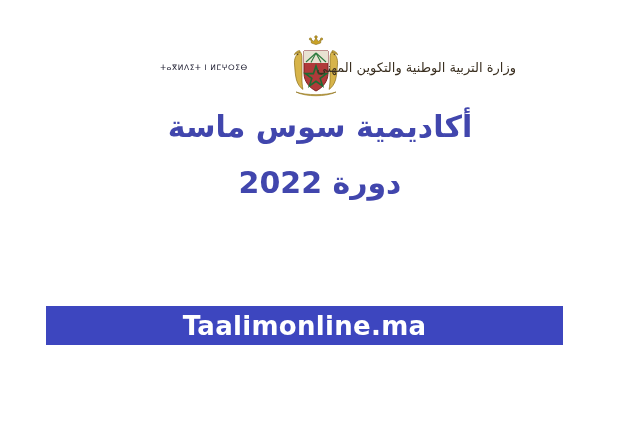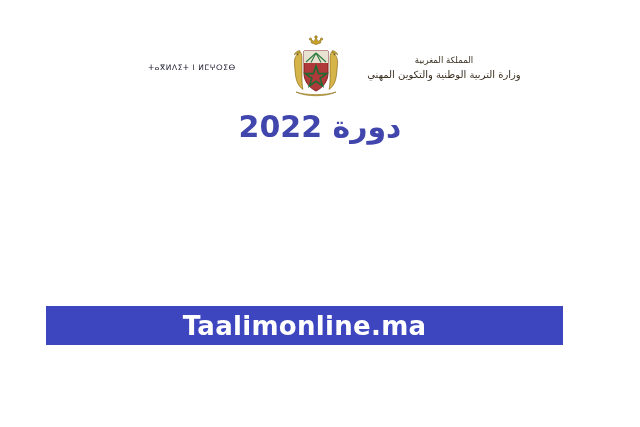--- a/index.html
+++ b/index.html
@@ -26,21 +26,21 @@
   .letterhead {
     position: absolute;
     top: 32px;
     left: 0;
     width: 640px;
     height: 72px;
     display: flex;
     flex-direction: row;
     align-items: center;
     justify-content: center;
-    gap: 12px;
+    gap: 0px;
   }
 
   .lh-block {
     display: flex;
     flex-direction: column;
     justify-content: center;
     height: 66px;
   }
 
   .lh-amazigh {
@@ -71,21 +71,21 @@
 
   .lh-arabic {
     width: 168px;
     align-items: flex-end;
     text-align: center;
     color: #3a2f20;
     direction: rtl;
     line-height: 1.65;
   }
   .lh-arabic .ar-line {
-    font-size: 10px;
+    font-size: 13px;
     width: 100%;
     white-space: nowrap;
     font-family: "DejaVu Sans", sans-serif;
   }
   .lh-arabic .ar-line-1 {
     font-size: 8.6px;
   }
 
   
   .headline {
@@ -177,27 +177,27 @@
         </g>
 
         <path d="M28 31 L30.6 38.6 L38.6 38.6 L32.2 43.4 L34.6 51 L28 46.3 L21.4 51
                  L23.8 43.4 L17.4 38.6 L25.4 38.6 Z" fill="none" stroke="#1d6b32" stroke-width="1.6"></path>
 
         <path d="M8 57 C18 62 38 62 48 57 C38 60.5 18 60.5 8 57 Z" fill="#d7b44a" stroke="#8a6d16" stroke-width="0.6"></path>
       </svg>
     </div>
 
     <div class="lh-block lh-arabic">
-      <div class="ar-line ar-line-1">المملكة المغربية</div>
       <div class="ar-line">وزارة التربية الوطنية والتكوين المهني</div>
     </div>
 
   </div>
 
   <div class="headline">
+    <div class="headline-line">أكاديمية سوس ماسة</div>
     <div class="headline-line">دورة 2022</div>
   </div>
 
   <div class="site-banner">
     <span class="site-banner-text">Taalimonline.ma</span>
   </div>
 
 </div>
 
 </body></html>

